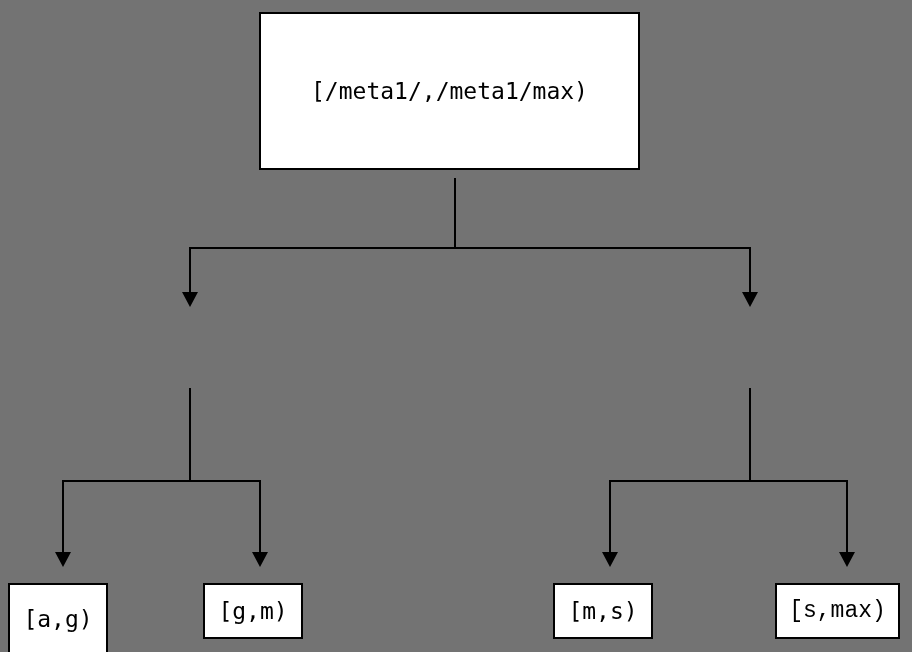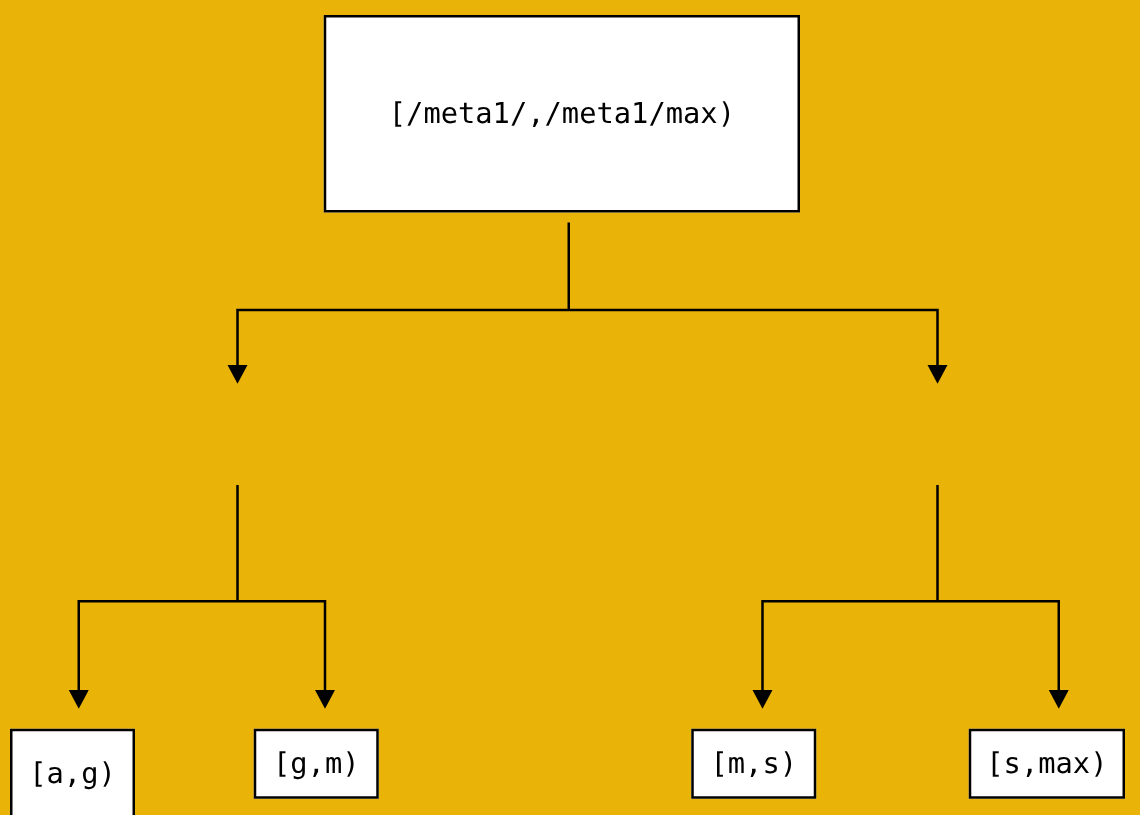--- a/index.html
+++ b/index.html
@@ -4,21 +4,21 @@
 <style>
   html, body {
     margin: 0;
     padding: 0;
     background: #ffffff;
   }
   .canvas {
     position: relative;
     width: 912px;
     height: 652px;
-    background: #eab308;
+    background: #737373;
     overflow: hidden;
     font-family: "DejaVu Sans Mono", "Liberation Mono", monospace;
   }
   .connectors {
     position: absolute;
     left: 0;
     top: 0;
     width: 912px;
     height: 652px;
   }
@@ -43,21 +43,21 @@
     font-size: 23px;
     line-height: 1;
     white-space: nowrap;
   }
   .node-root   { left: 259px; top: 12px;  width: 381px; height: 158px; }
   .node-l2-0   { left: 22px;  top: 325px; width: 322px; height: 55px; }
   .node-l2-1   { left: 582px; top: 325px; width: 324px; height: 55px; }
   .node-leaf-0 { left: 8px;   top: 583px; width: 100px; height: 73px; }
   .node-leaf-1 { left: 203px; top: 583px; width: 100px; height: 56px; }
   .node-leaf-2 { left: 553px; top: 583px; width: 100px; height: 56px; }
-  .node-leaf-3 { left: 775px; top: 583px; width: 125px; height: 56px; }
+  .node-leaf-3 { left: 775px; top: 583px; width: 125px; height: 56px; font-family: Liberation Mono, monospace; }
 </style>
 </head>
 <body>
 
 <div class="canvas">
 
   <svg class="connectors" width="912" height="652" viewBox="0 0 912 652" xmlns="http://www.w3.org/2000/svg">
 
     <g>
       <path d="M455,178 L455,248 M190,248 L750,248 M190,247 L190,292 M750,247 L750,292"></path>

